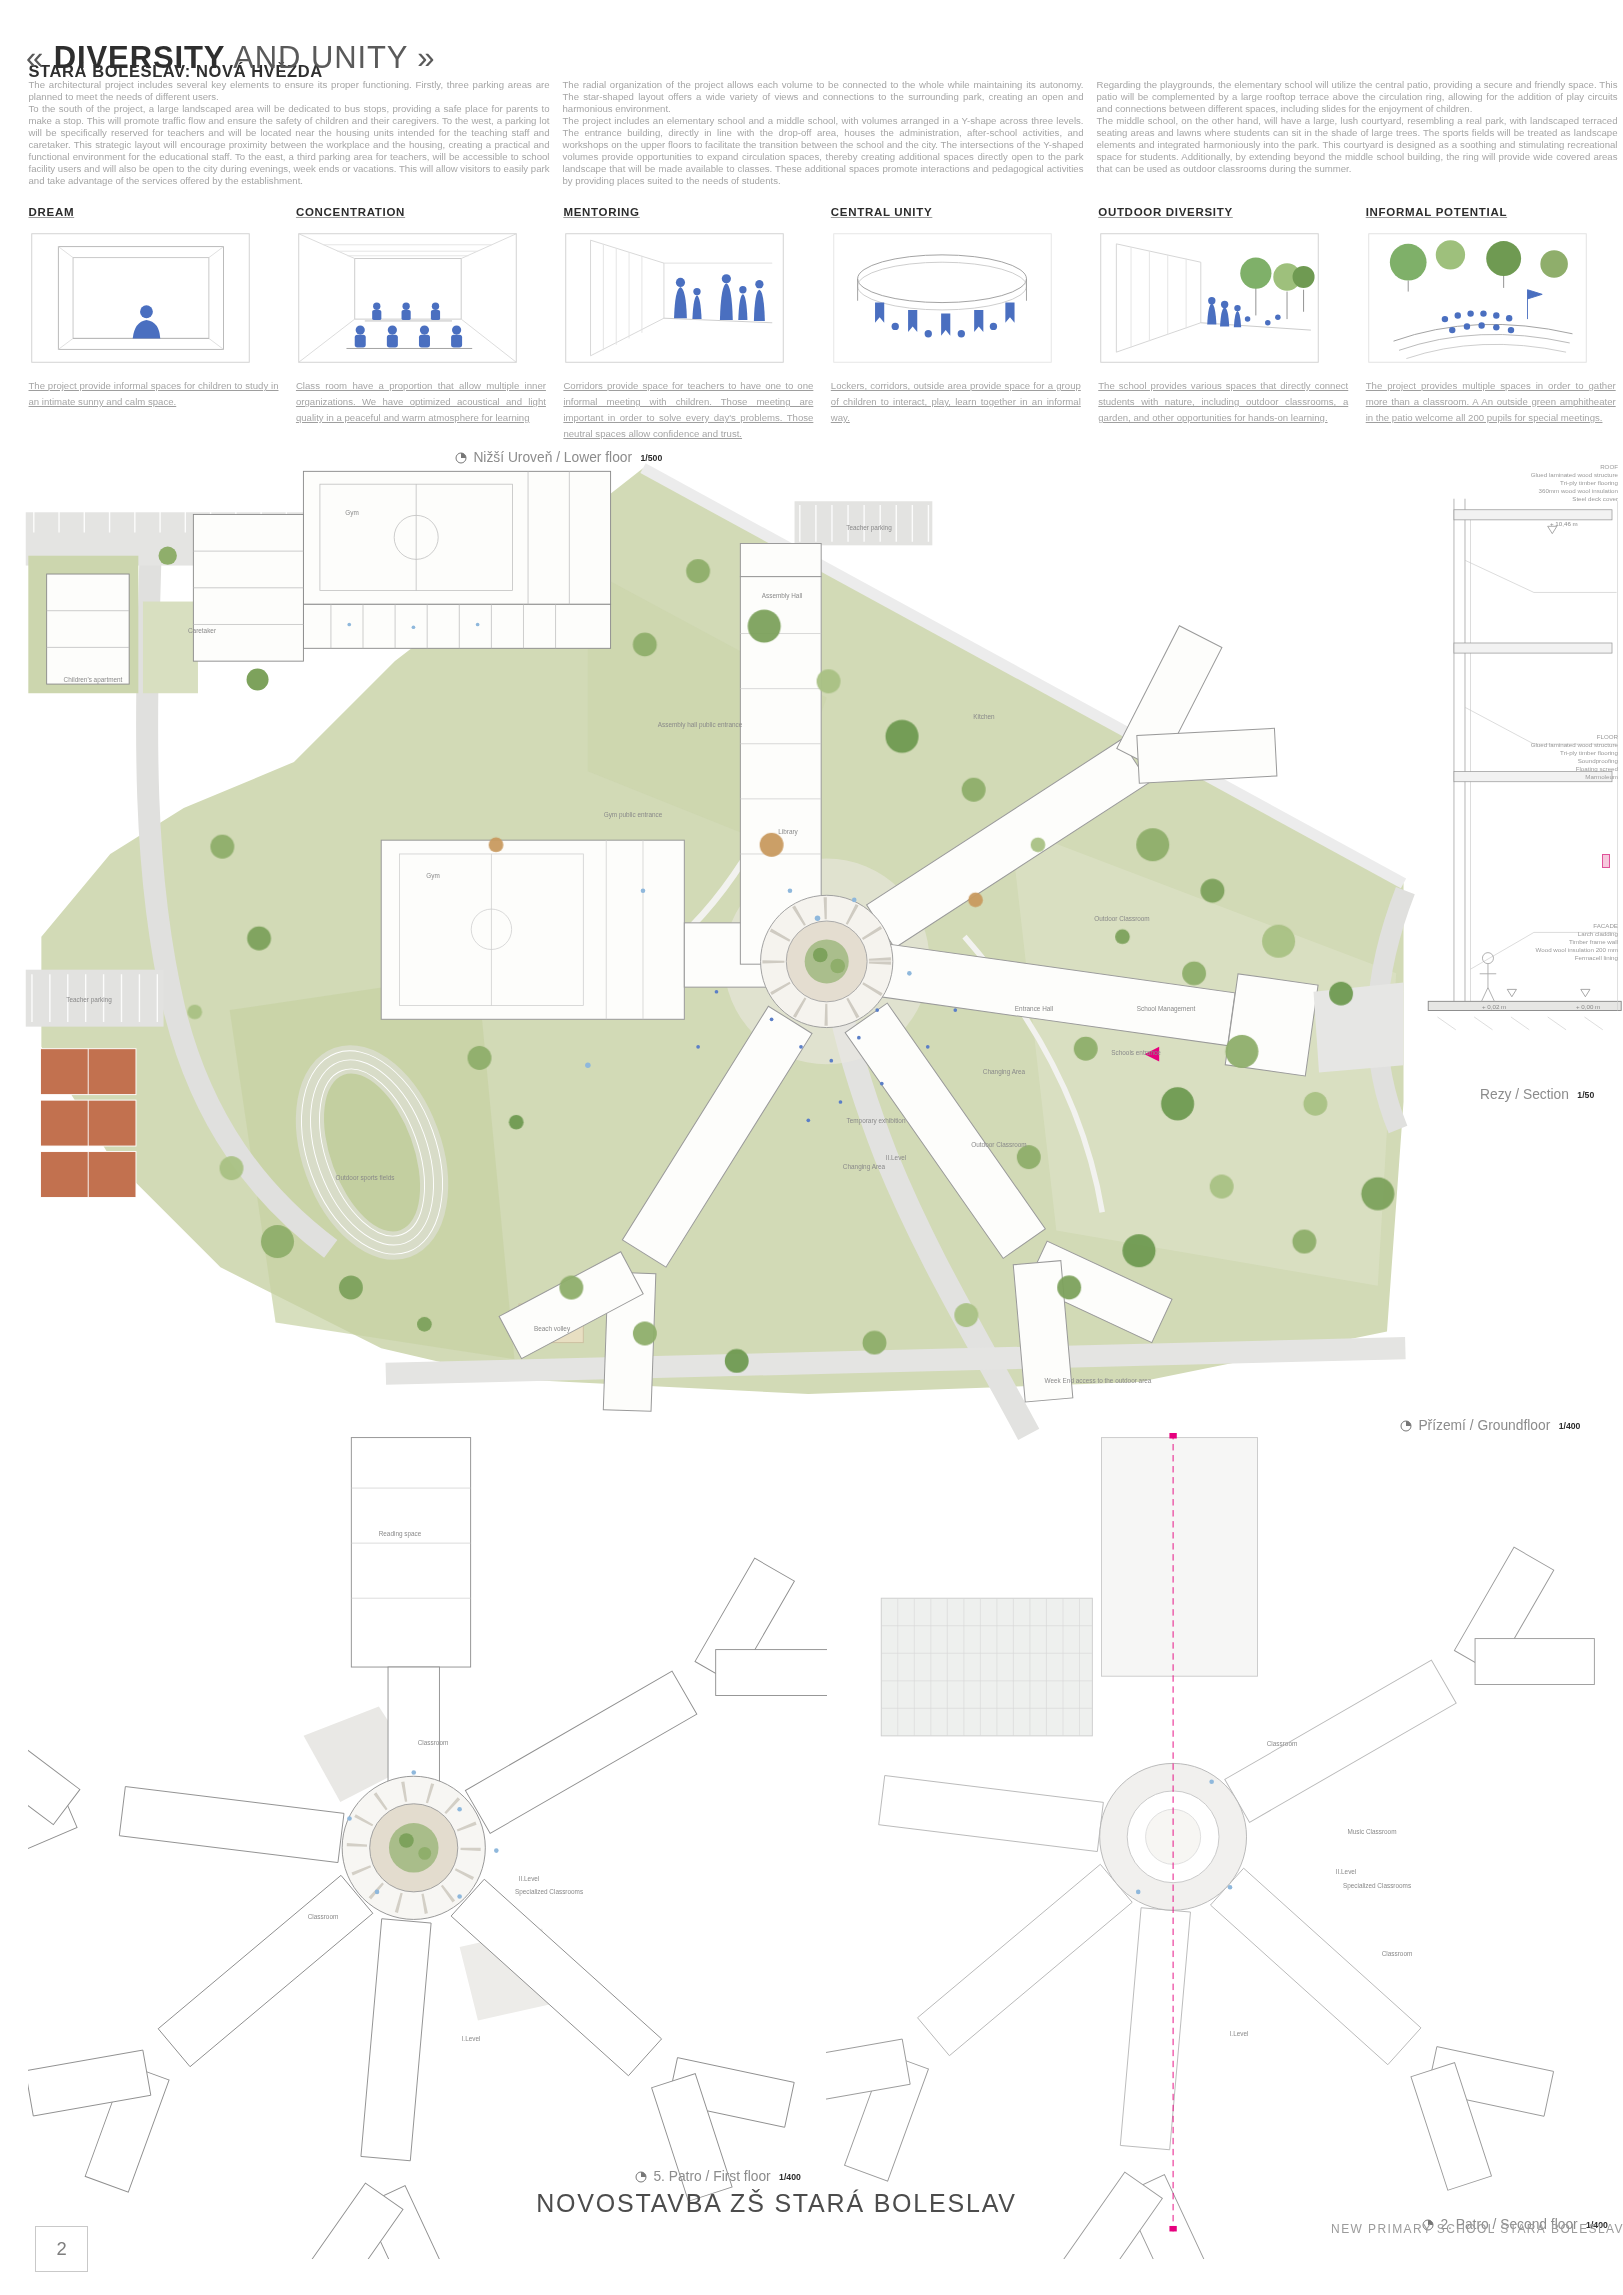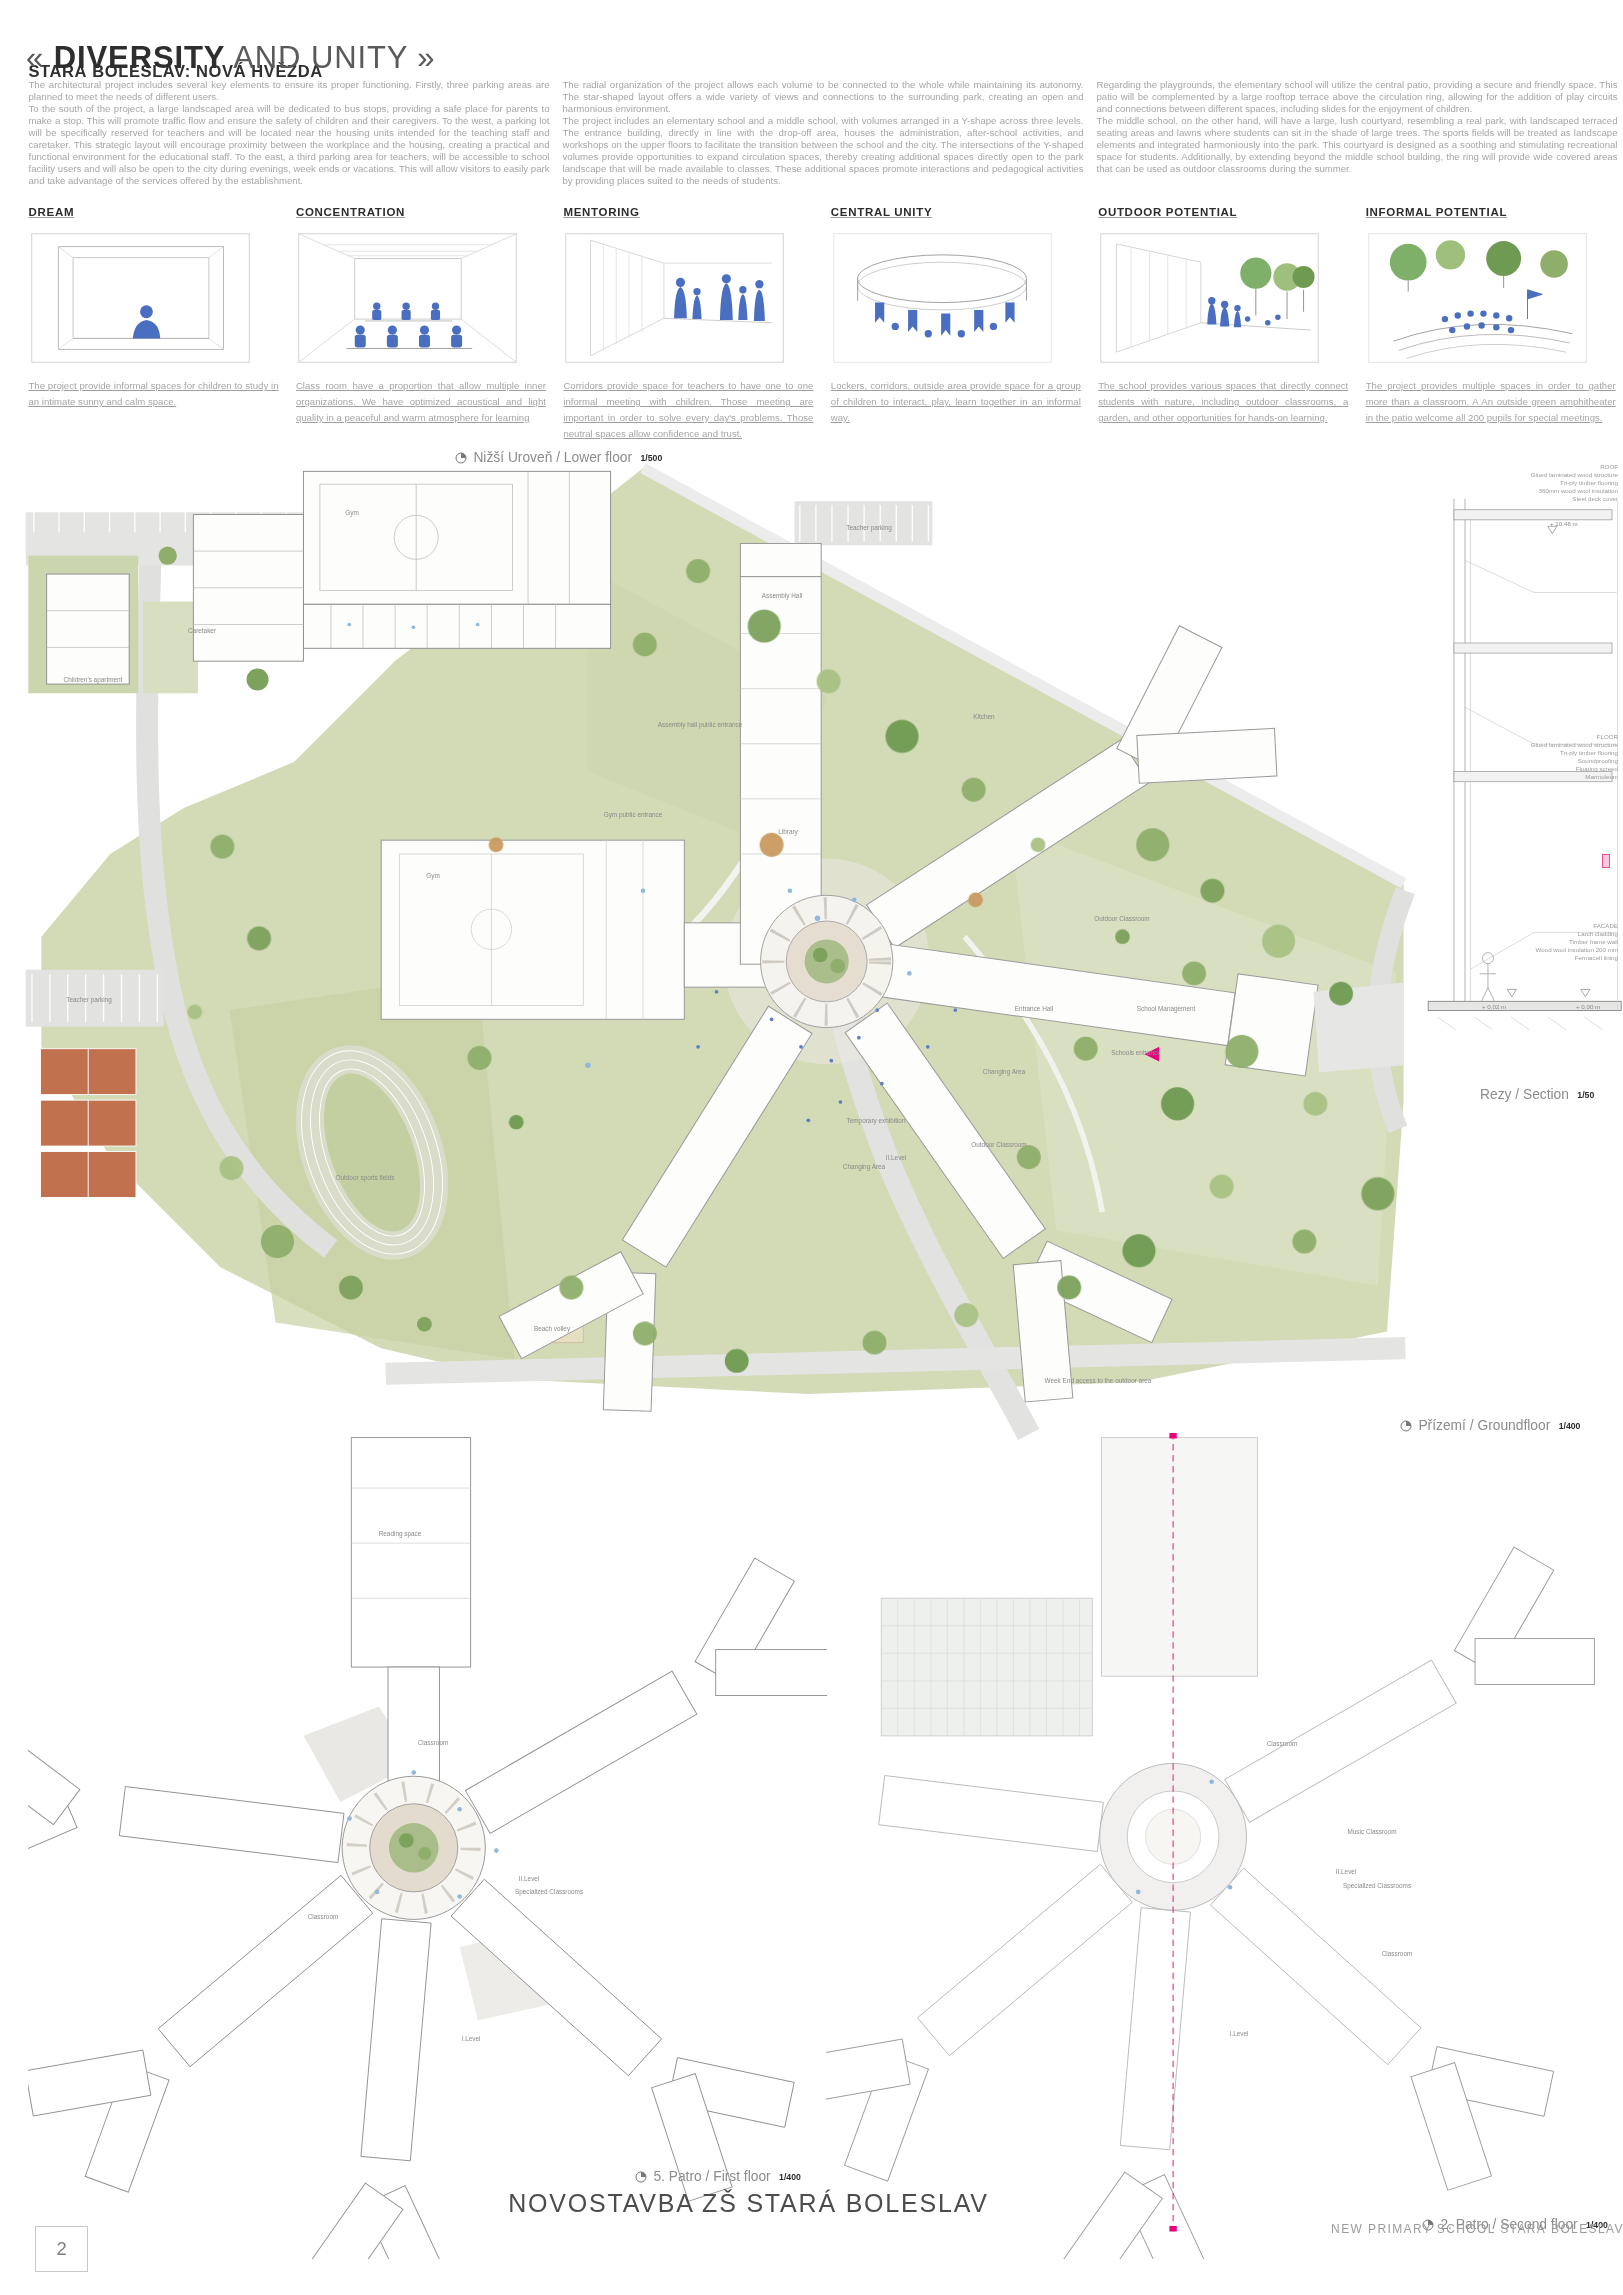--- a/index.html
+++ b/index.html
@@ -31,21 +31,21 @@
   .section-svg{position:absolute;left:1419px;top:473px;}
   .ff-svg{position:absolute;left:27.5px;top:1433px;}
   .sf-svg{position:absolute;left:826px;top:1433px;}
   .annot{position:absolute;transform:translate(-50%,-50%);font-size:6.4px;line-height:7.3px;
          color:#8a8a8a;white-space:nowrap;}
   .note-block{position:absolute;width:204px;text-align:right;font-size:6.2px;line-height:8px;color:#9a9a9a;}
   .lvl{position:absolute;font-size:6.2px;color:#8a8a8a;white-space:nowrap;}
   .pink-mark{position:absolute;left:1602px;top:854px;width:6.4px;height:12px;background:#f6c9dd;border:0.9px solid #e0529a;}
   
   .footer-title{position:absolute;left:0;top:2189px;width:1497px;text-align:center;font-size:25px;
-                color:#4c4c4c;letter-spacing:1.8px;}
+                color:#4c4c4c;letter-spacing:1.8px;padding-left:28px;}
   .footer-sub{position:absolute;left:0;top:2222px;width:1624px;text-align:right;font-size:12px;
               color:#9b9b9b;letter-spacing:1.4px;}
   .page-box{position:absolute;left:35px;top:2226px;width:51px;height:44px;border:0.9px solid #c9c9c9;
             display:flex;align-items:center;justify-content:center;font-size:18.4px;color:#7e7e7e;}
 </style>
 </head>
 <body>
 
 <div class="board">
 
@@ -176,21 +176,21 @@
               <circle cx="177" cy="104" r="4"></circle>
         </g>
         <line x1="29" y1="52" x2="29" y2="76" stroke="#9a9a9a"></line>
         <line x1="213" y1="52" x2="213" y2="76" stroke="#9a9a9a"></line>
       </svg>
         </div>
       <div class="c-caption">Lockers, corridors, outside area provide space for a group of children to interact, play, learn together in an informal way.</div>
     </div>
 
     <div class="concept">
-      <div class="c-label">OUTDOOR POTENTIAL</div>
+      <div class="c-label">OUTDOOR DIVERSITY</div>
       <div class="c-fig">
           <svg width="223" height="134" viewBox="0 0 243 146">
         <rect x="3" y="3" width="237" height="140" fill="#fff" stroke="#cfcfcf"></rect>
         <path d="M20,14 L112,34 L112,100 L20,132 Z" fill="none" stroke="#d2d2d2"></path>
         <line x1="36" y1="18" x2="36" y2="127" stroke="#e3e3e3"></line>
             <line x1="56" y1="22" x2="56" y2="120" stroke="#e3e3e3"></line>
         <line x1="76" y1="26" x2="76" y2="113" stroke="#e3e3e3"></line>
             <line x1="96" y1="30" x2="96" y2="106" stroke="#e3e3e3"></line>
         <line x1="112" y1="100" x2="232" y2="108" stroke="#c6c6c6"></line>
         <g>

